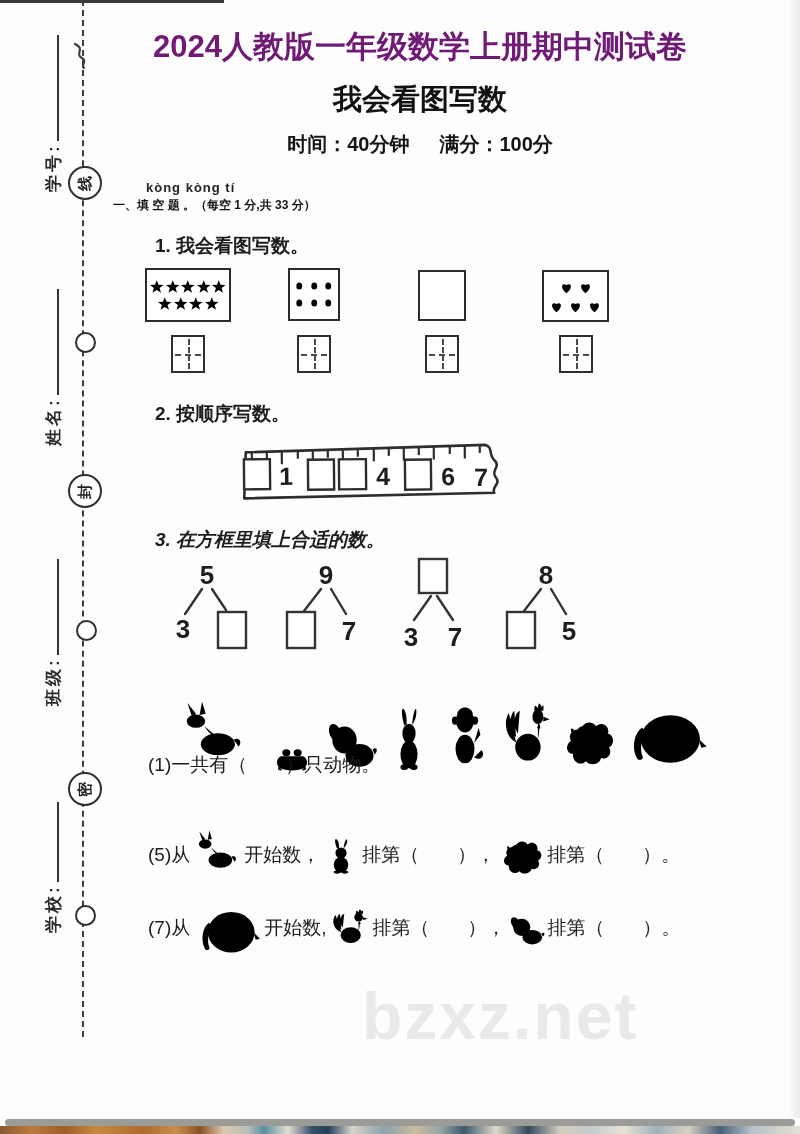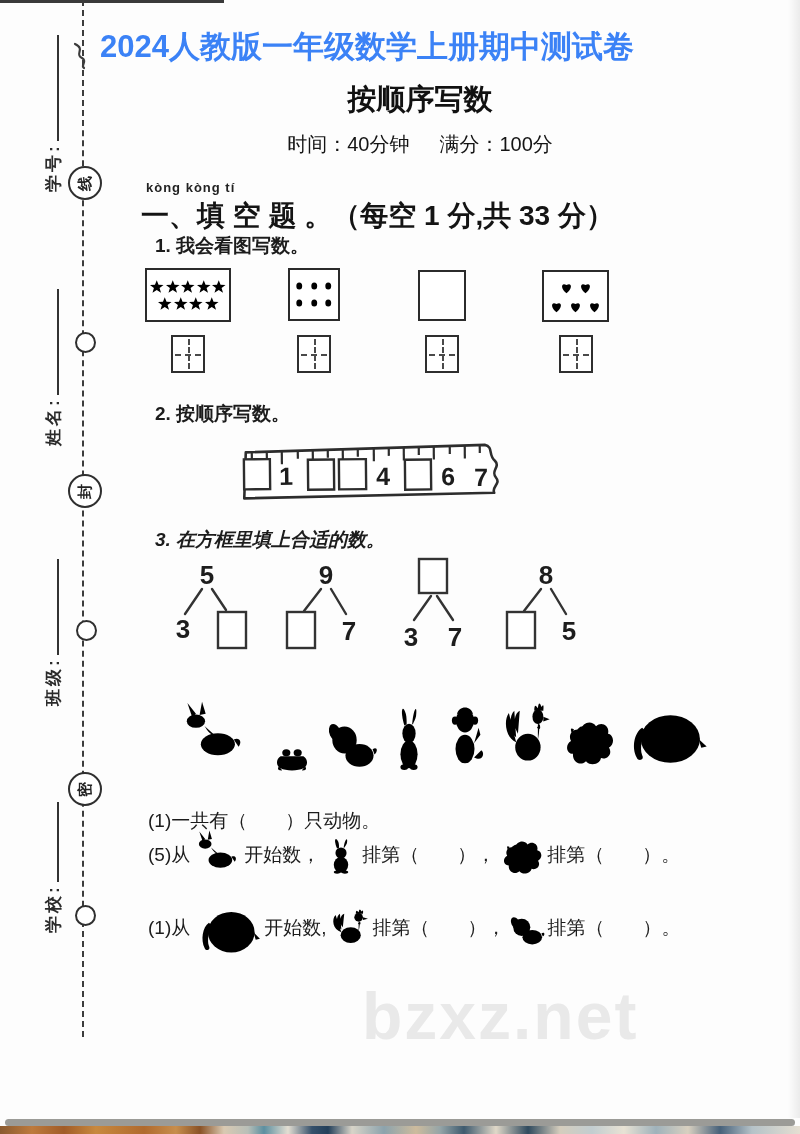--- a/index.html
+++ b/index.html
@@ -15,30 +15,30 @@
   .s-line{display:inline-block;height:2px;background:#333;vertical-align:baseline;margin-left:2px;}
   .seal-circle{position:absolute;border:2.5px solid #2f2f2f;border-radius:50%;background:#fff;
                display:flex;align-items:center;justify-content:center;}
   .seal-circle.big{width:30px;height:30px;}
   .seal-circle.small{width:17px;height:17px;}
   .seal-circle span{display:block;transform:rotate(-90deg);font-size:15px;font-weight:bold;color:#222;}
   .squiggle{position:absolute;left:71px;top:42px;}
   .top-line{position:absolute;left:0;top:0;width:224px;height:2.5px;background:#3a3a3a;}
 
   
-  .title{position:absolute;left:100px;top:26px;width:640px;text-align:left;
-         font-size:31px;font-weight:900;letter-spacing:0px;color:#3b82f6;}
+  .title{position:absolute;left:100px;top:26px;width:640px;text-align:center;
+         font-size:31px;font-weight:900;letter-spacing:0px;color:#701a75;}
   .subtitle{position:absolute;left:100px;top:80px;width:640px;text-align:center;
             font-size:29px;font-weight:900;color:#111;}
   .info-row{position:absolute;left:100px;top:131px;width:640px;display:flex;justify-content:center;gap:30px;
-            font-size:20px;font-weight:normal;color:#141414;}
+            font-size:20px;font-weight:bold;color:#141414;}
 
   
   .pinyin{position:absolute;left:146px;top:180px;font-size:13px;font-weight:bold;letter-spacing:1px;color:#222;}
-  .sec-heading{position:absolute;left:113px;top:197px;font-size:28px;font-weight:bold;color:#141414;margin-left:28px;}
+  .sec-heading{position:absolute;left:113px;top:197px;font-size:12px;font-weight:bold;color:#141414;}
   .q-label{position:absolute;font-size:19px;font-weight:bold;color:#1c1c1c;margin-left:12px;}
   .sub-line{position:absolute;font-size:19px;color:#1c1c1c;display:flex;align-items:center;}
 
   
   .pic-col{position:absolute;display:flex;flex-direction:column;align-items:center;}
   .pic-box{border:2.5px solid #2b2b2b;background:#fff;display:flex;flex-direction:column;justify-content:center;align-items:center;gap:1px;box-sizing:border-box;}
   .icon-row{display:flex;justify-content:center;}
   .write-box{width:34px;height:38px;border:2.2px solid #2e2e2e;position:relative;background:#fff;box-sizing:border-box;}
   .write-box::before{content:"";position:absolute;left:2px;right:2px;top:50%;border-top:2px dashed #4a4a4a;}
   .write-box::after{content:"";position:absolute;top:2px;bottom:2px;left:50%;border-left:2px dashed #4a4a4a;}
@@ -203,21 +203,21 @@
         <span>封</span>
       </div>
     <div class="seal-circle small" style="left:76px;top:620px;"></div>
     <div class="seal-circle big" style="left:68px;top:772px;">
         <span>密</span>
       </div>
     <div class="seal-circle small" style="left:75px;top:905px;"></div>
   </div>
 
   <div class="title">2024人教版一年级数学上册期中测试卷</div>
-  <div class="subtitle">按顺序写数</div>
+  <div class="subtitle">我会看图写数</div>
   <div class="info-row">
     <span>时间：40分钟</span>
     <span>满分：100分</span>
   </div>
 
   <div class="pinyin">kòng kòng tí</div>
   <div class="sec-heading">一、填 空 题 。（每空 1 分,共 33 分）</div>
 
   <div class="q-label" style="left:143px;top:233px;">1. 我会看图写数。</div>
 
@@ -401,40 +401,40 @@
         <use href="#sy-rooster"></use>
       </svg>
     <svg class="art abs" style="left:556px;top:706px;" width="64" height="68" viewBox="0 0 64 64" preserveAspectRatio="none">
         <use href="#sy-sheep"></use>
       </svg>
     <svg class="art abs" style="left:622px;top:694px;" width="86" height="80" viewBox="0 0 64 64" preserveAspectRatio="none">
         <use href="#sy-elephant"></use>
       </svg>
   </div>
 
-  <div class="sub-line" style="left:148px;top:808px;">(1)一共有（　　）只动物。</div>
+  <div class="sub-line" style="left:148px;top:752px;">(1)一共有（　　）只动物。</div>
 
   <div class="sub-line" style="left:148px;top:824px;height:62px;">
     <span>(5)从</span>
     <svg class="art" width="54" height="58" viewBox="0 0 64 64">
         <use href="#sy-donkey"></use>
       </svg>
     <span>开始数，</span>
     <svg class="art" width="42" height="52" viewBox="0 0 64 64">
         <use href="#sy-rabbit"></use>
       </svg>
     <span>排第（　　），</span>
     <svg class="art" width="52" height="52" viewBox="0 0 64 64">
         <use href="#sy-sheep"></use>
       </svg>
     <span>排第（　　）。</span>
   </div>
 
   <div class="sub-line" style="left:148px;top:892px;height:72px;">
-    <span>(1)从</span>
+    <span>(7)从</span>
     <svg class="art" width="74" height="68" viewBox="0 0 64 64">
         <use href="#sy-elephant"></use>
       </svg>
     <span>开始数,</span>
     <svg class="art" width="46" height="54" viewBox="0 0 64 64">
         <use href="#sy-rooster"></use>
       </svg>
     <span>排第（　　），</span>
     <svg class="art" width="42" height="44" viewBox="0 0 64 64">
         <use href="#sy-dog"></use>

